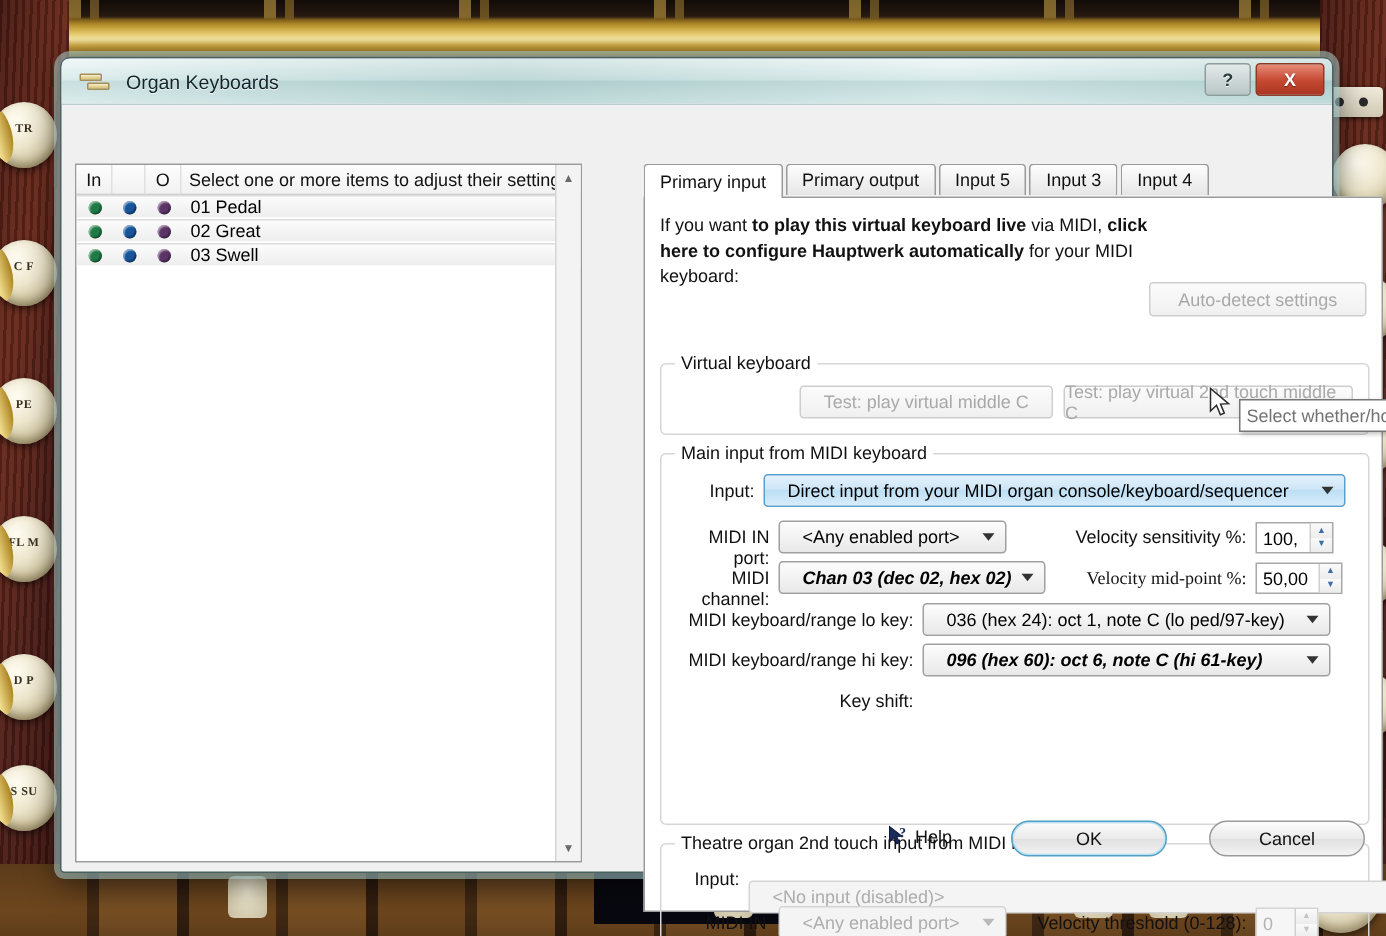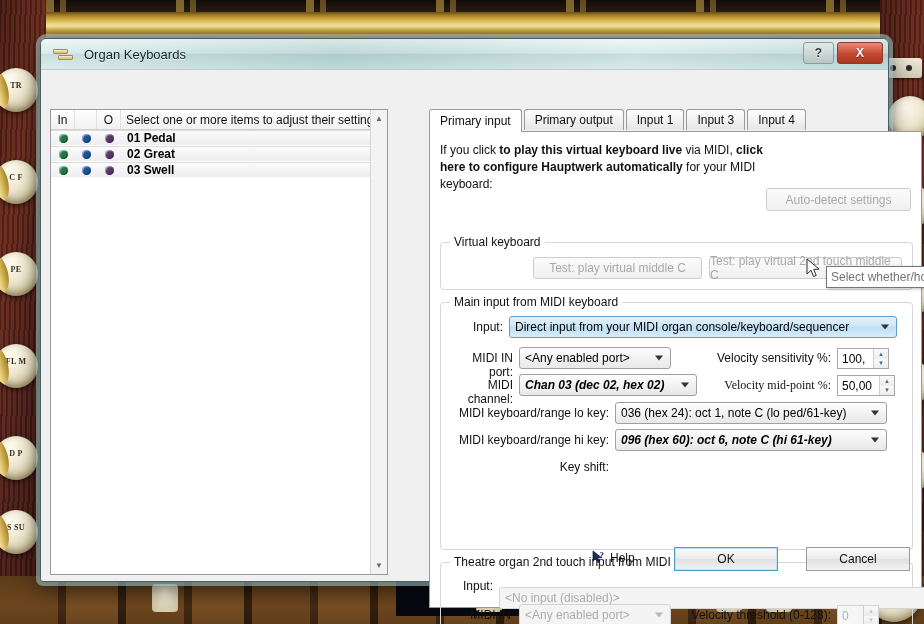--- a/index.html
+++ b/index.html
@@ -181,21 +181,21 @@
     display:flex; height: 20px; flex: 0 0 auto;
     background: linear-gradient(180deg,#fdfdfd,#f1f1f1);
     border-bottom: 1px solid #d0d0d0;
     font-size: 12px; color: #111;
   }
   .lh-cell { display:flex; align-items:center; justify-content:center; border-right:1px solid #e0e0e0; }
   .lh-in { width: 24px; }
   .lh-mid { width: 22px; }
   .lh-o { width: 24px; }
   .lh-name { flex:1; justify-content:flex-start; padding-left:5px; border-right:none; }
-  .list-rows { flex:1; overflow:hidden;font-weight:bold; }
+  .list-rows { flex:1; overflow:hidden; }
   .list-row {
     display:flex; align-items:center; height: 16px;
     background: linear-gradient(180deg,#fbfbfb,#eeeeee);
     border-bottom: 1px solid #ffffff;
     border-top: 1px solid #dcdcdc;
     font-size: 12px; color:#000;
   }
   .dot { width:9px; height:9px; border-radius:50%; margin: 0 auto; box-shadow: inset -1px -1px 1px rgba(0,0,0,.35), inset 1px 1px 1px rgba(255,255,255,.5); }
   .dot-cell { width:24px; display:flex; }
   .dot-cell.mid { width:22px; }
@@ -257,21 +257,21 @@
   #btn-test-mid { left: 92px; width: 169px; }
   #btn-test-2nd { left: 268px; width: 193px; }
 
   .lbl { position:absolute; font-size:12px; color:#111; text-align:right; }
 
   .combo {
     position:absolute; height: 22px;
     border: 1px solid #a0a0a0; border-radius: 3px;
     background: linear-gradient(180deg,#fdfdfd,#e8e8e8);
     font-size: 12px; color:#000;
-    display:flex; align-items:center; padding-left: 5px;
+    display:flex; align-items:center; padding-left: 15px;
   }
   .combo .arrow {
     position:absolute; right: 7px; top: 50%; transform: translateY(-50%);
     width:0;height:0; border-left:4px solid transparent; border-right:4px solid transparent;
     border-top:5px solid #333;
   }
   .combo.highlight {
     background: linear-gradient(180deg,#e3f1fb 0%,#cfe6f7 45%,#bddff3 50%,#d8ecfb 100%);
     border-color: #5a9fcd;
   }
@@ -296,21 +296,21 @@
 
   
   .footer { position:absolute; left:0; right:0; bottom: 8px; height: 26px; }
   .help-link {
     position:absolute; left: 551px; top: 3px;
     font-size: 12px; color:#111; display:flex; align-items:center; gap:4px;
   }
   .help-cursor { position:relative; width:14px; height:15px; }
   .btn {
     position:absolute; top:0; height: 24px; width: 104px;
-    border:1px solid #9a9a9a; border-radius:0;
+    border:1px solid #9a9a9a; border-radius:12px;
     background: linear-gradient(180deg,#fcfcfc,#eaeaea 50%,#e0e0e0 51%,#f3f3f3);
     font-size:12px; color:#111;
     display:flex; align-items:center; justify-content:center;
   }
   #btn-ok { left: 633px; border-color:#4f9fc4; box-shadow: 0 0 0 1px #bfe2f2 inset; }
   #btn-cancel { left: 765px; }
 
   
   .tooltip {
     position:absolute; left: 802px; top: 266px; height: 22px;
@@ -428,30 +428,30 @@
       </div>
       <div class="list-scroll">
         <div class="sb-arrow">▲</div>
         <div class="sb-arrow">▼</div>
       </div>
     </div>
 
     <div class="tabs">
       <div class="tab active">Primary input</div>
       <div class="tab">Primary output</div>
-      <div class="tab">Input 1</div>
+      <div class="tab">Input 5</div>
       <div class="tab">Input 3</div>
       <div class="tab">Input 4</div>
     </div>
 
     <div class="tab-pane">
       <div class="tab-pane-inner">
 
         <div class="intro">
-          <span>If you click </span><b>to play this virtual keyboard live</b><span> via MIDI, </span><b>click here to configure Hauptwerk automatically</b><span> for your MIDI keyboard:</span>
+          <span>If you want </span><b>to play this virtual keyboard live</b><span> via MIDI, </span><b>click here to configure Hauptwerk automatically</b><span> for your MIDI keyboard:</span>
         </div>
 
         <div class="auto-btn">Auto-detect settings</div>
 
         <div class="group" id="grp-virtual">
           <div class="grp-title">Virtual keyboard</div>
           <div class="test-btn" id="btn-test-mid">Test: play virtual middle C</div>
           <div class="test-btn" id="btn-test-2nd">Test: play virtual 2nd touch middle C</div>
         </div>
 
@@ -489,21 +489,21 @@
           <div class="spin" style="left:396px; top:72px; width:58px;justify-content:space-between;">
             <span class="val">50,00</span>
             <span class="btns">
                 <div>▲</div>
                 <div>▼</div>
               </span>
           </div>
 
           <div class="lbl" style="left:8px; top:103px; width:160px;">MIDI keyboard/range lo key:</div>
           <div class="combo" style="left:174px; top:99px; width:272px;">
-            <span>036 (hex 24): oct 1, note C (lo ped/61-key)</span>
+            <span>036 (hex 24): oct 1, note C (lo ped/97-key)</span>
             <span class="arrow"></span>
           </div>
 
           <div class="lbl" style="left:8px; top:130px; width:160px;">MIDI keyboard/range hi key:</div>
           <div class="combo bolditalic" style="left:174px; top:126px; width:272px;">
             <span>096 (hex 60): oct 6, note C (hi 61-key)</span>
             <span class="arrow"></span>
           </div>
 
           <div class="lbl" style="left:8px; top:157px; width:160px;">Key shift:</div>

